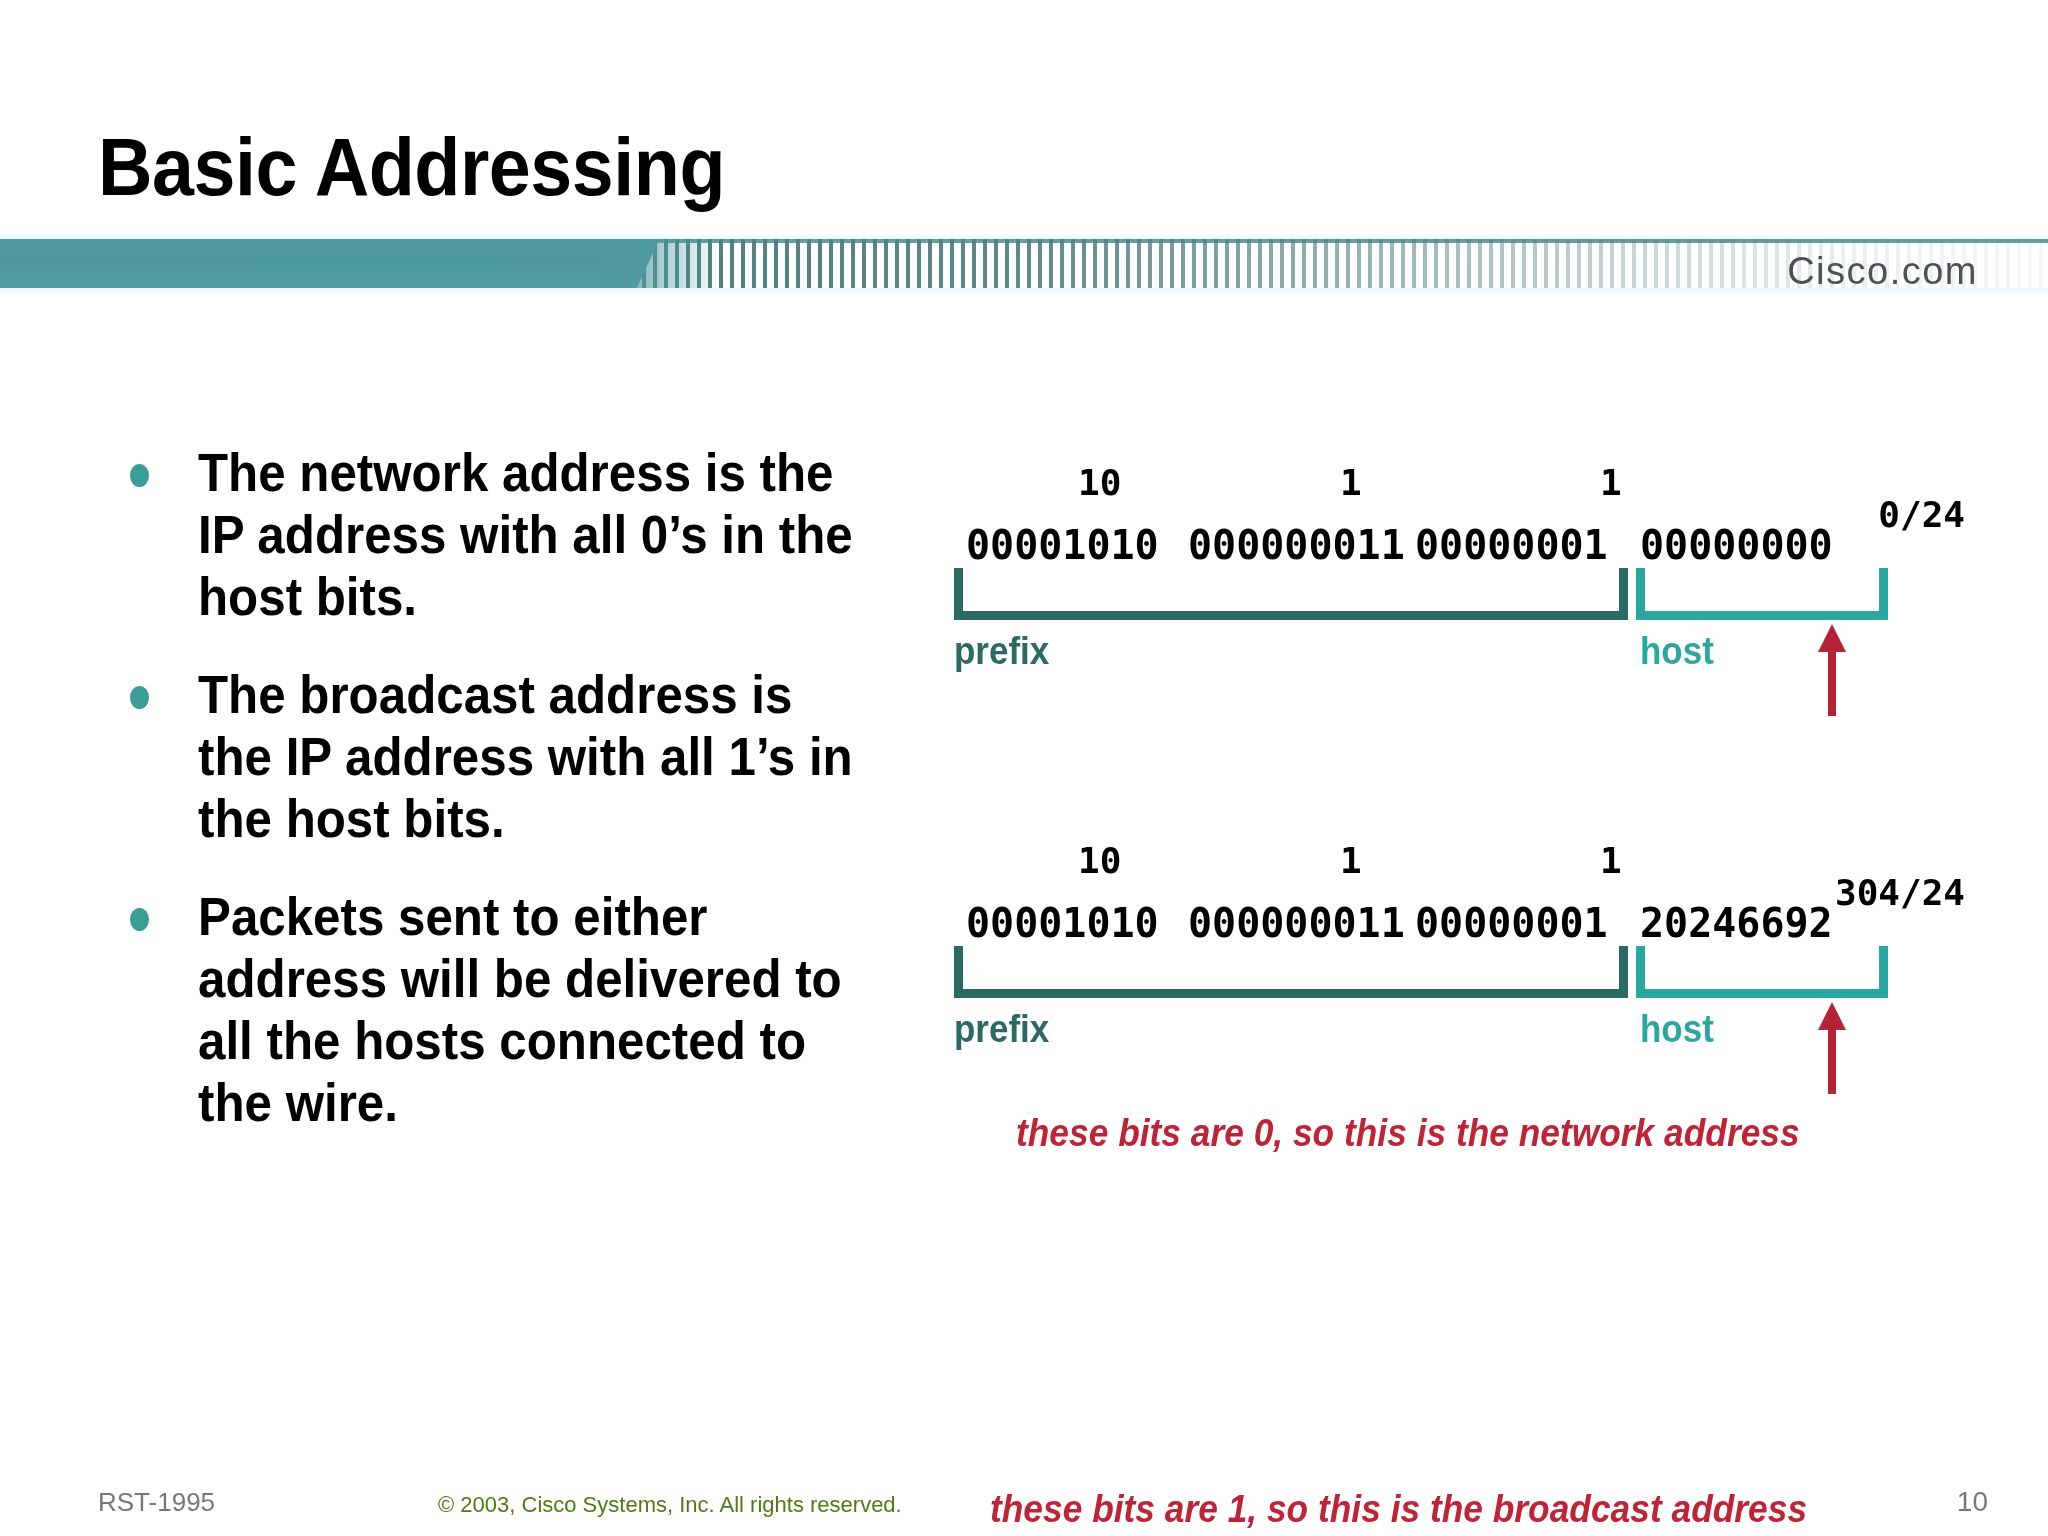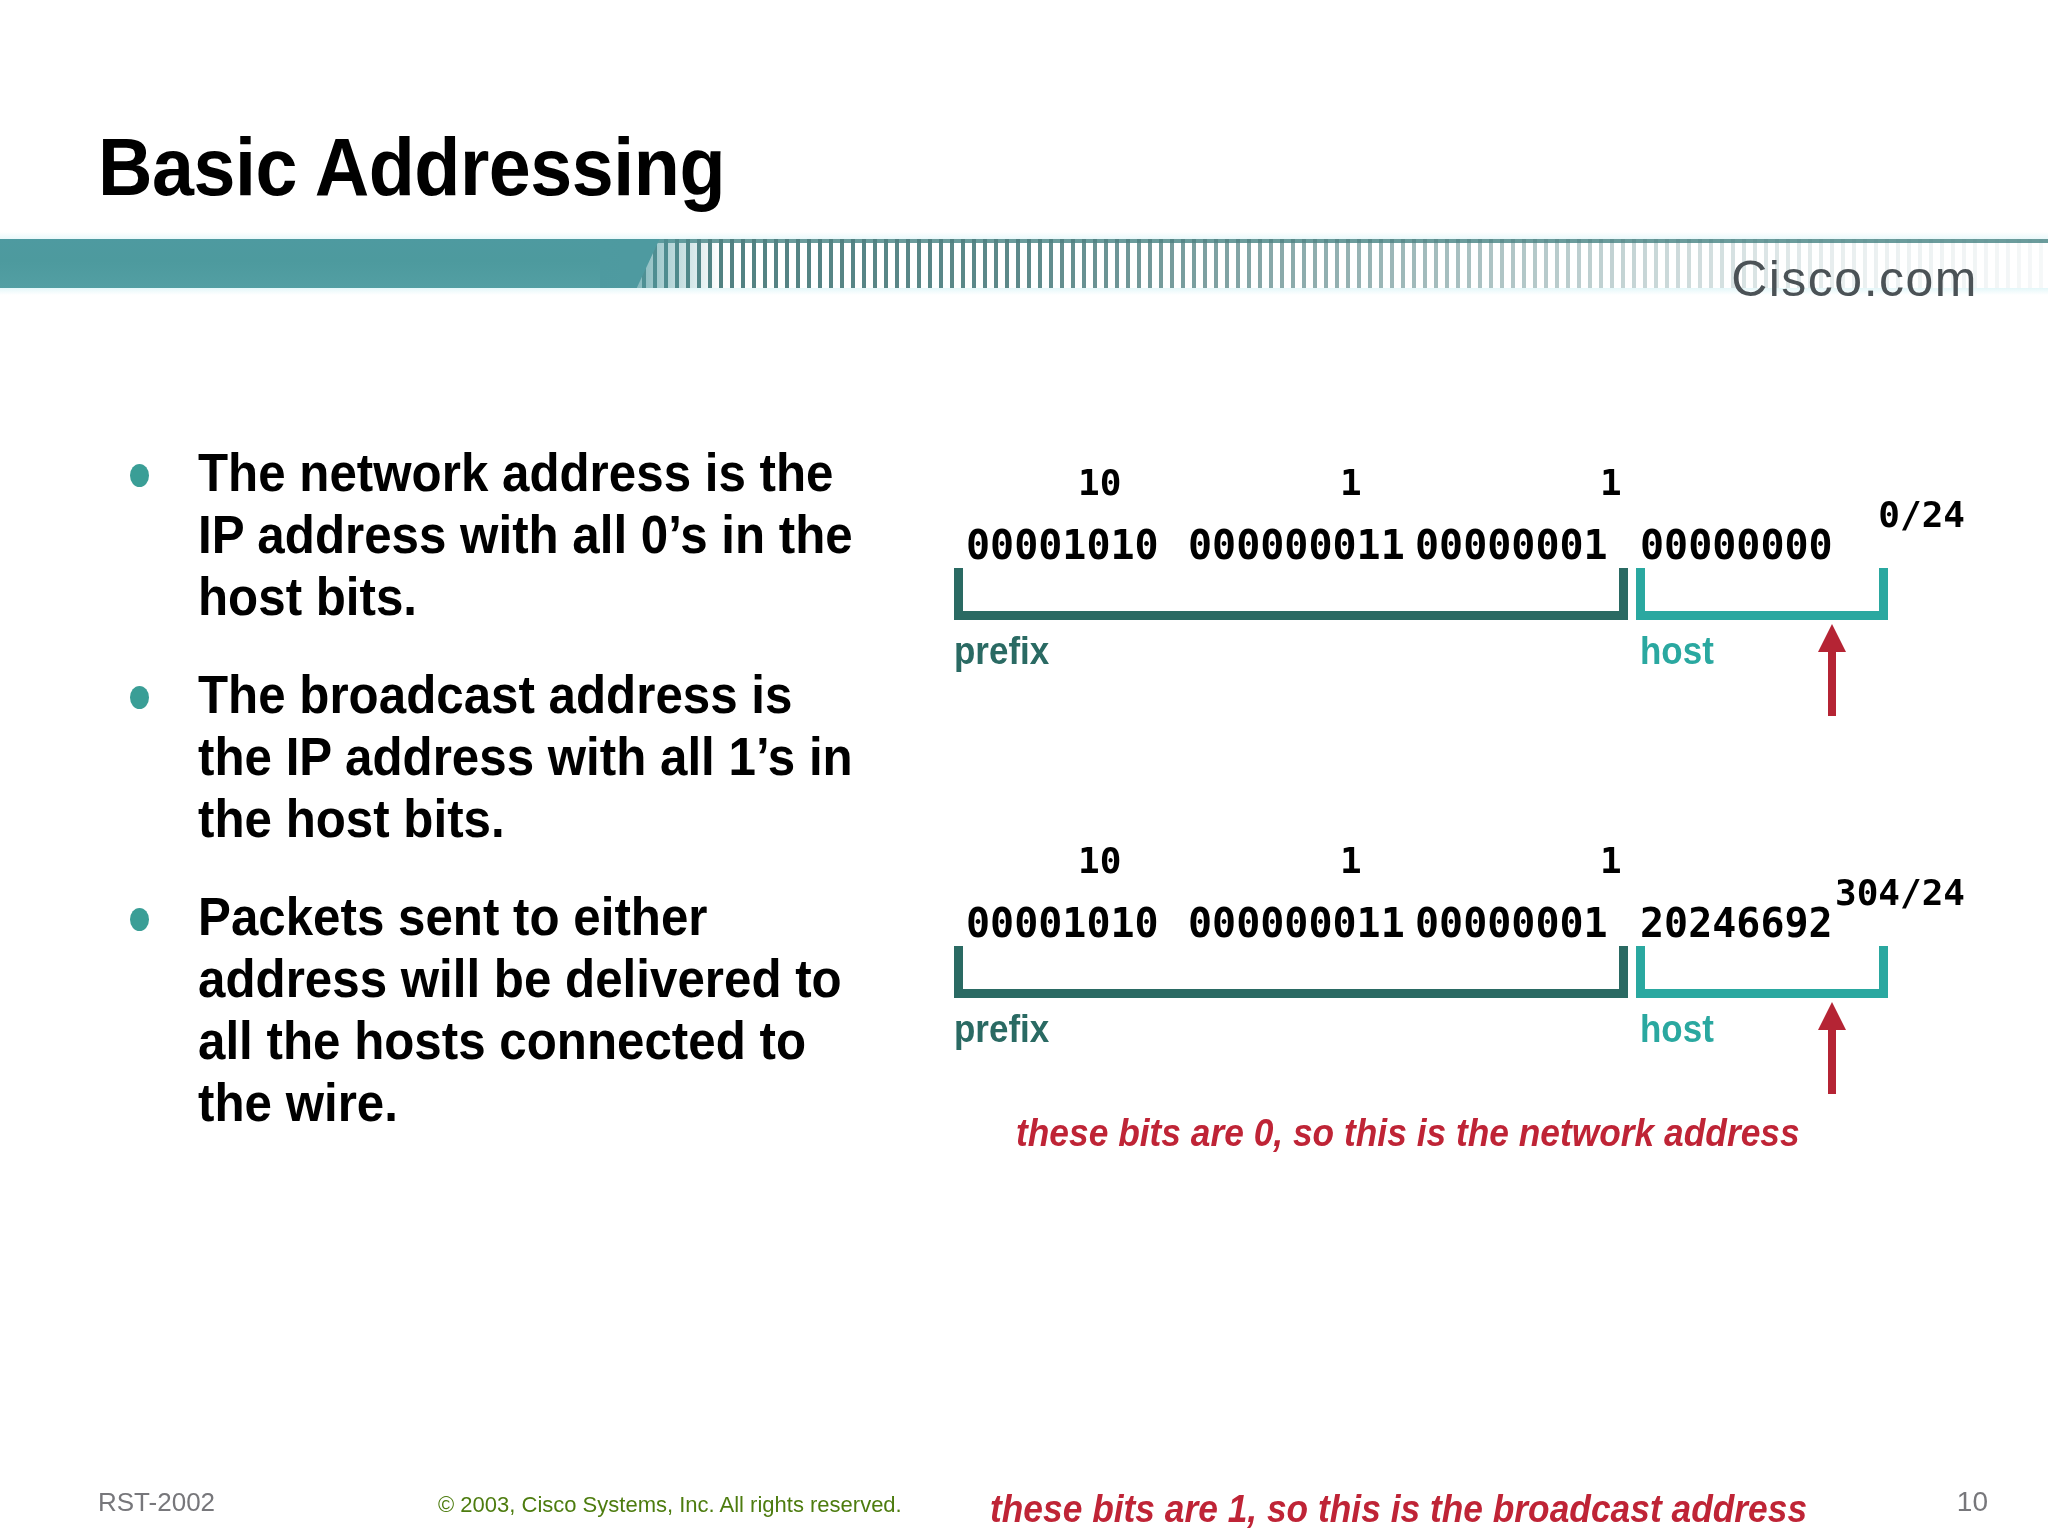--- a/index.html
+++ b/index.html
@@ -100,21 +100,21 @@
     width: 2048px;
     height: 7px;
     background: linear-gradient(0deg, #e9f8fa 0%, rgba(255,255,255,0) 100%);
   }
 
   .cisco-logo {
     position: absolute;
     right: 70px;
     top: 250px;
     font-family: "Liberation Sans", sans-serif;
-    font-size: 50px;
+    font-size: 38px;
     letter-spacing: 1.5px;
     color: #4b5256;
     white-space: nowrap;
   }
 
   
   .bullets {
     position: absolute;
     left: 120px;
     top: 442px;
@@ -385,15 +385,15 @@
     <span class="seg-label seg-prefix">prefix</span>
     <span class="seg-label seg-host">host</span>
     <span class="up-arrow">
       <span class="arrow-head"></span>
       <span class="arrow-shaft"></span>
     </span>
   </div>
 </div>
 <div class="caption" id="caption-2">these bits are 1, so this is the broadcast address</div>
 
-<div class="footer-left">RST-2002</div>
+<div class="footer-left">RST-1995</div>
 <div class="footer-center">© 2003, Cisco Systems, Inc. All rights reserved.</div>
 <div class="footer-right">10</div>
 
 </body></html>

